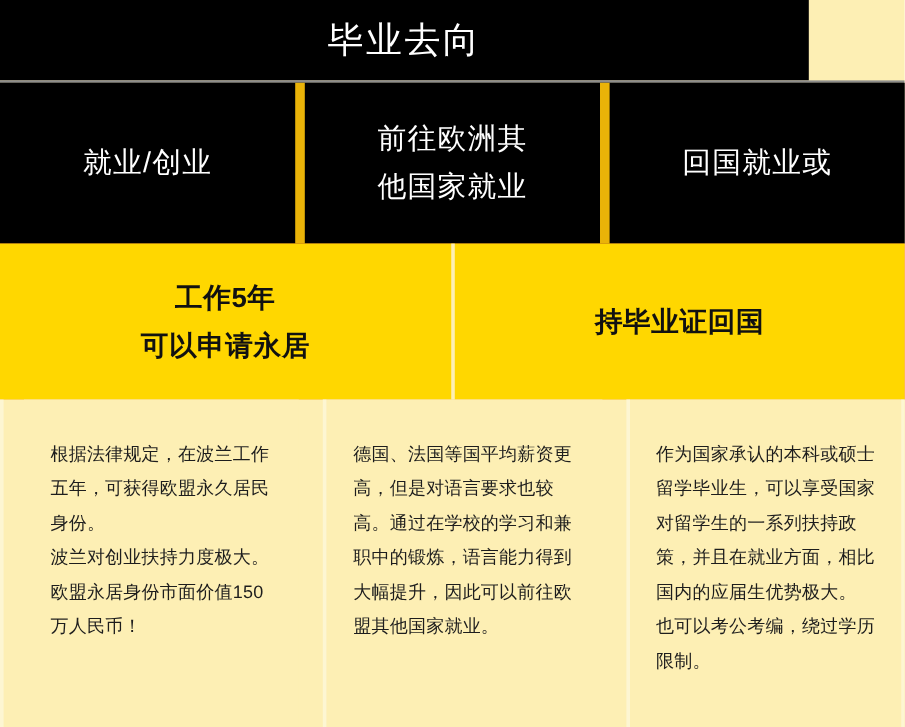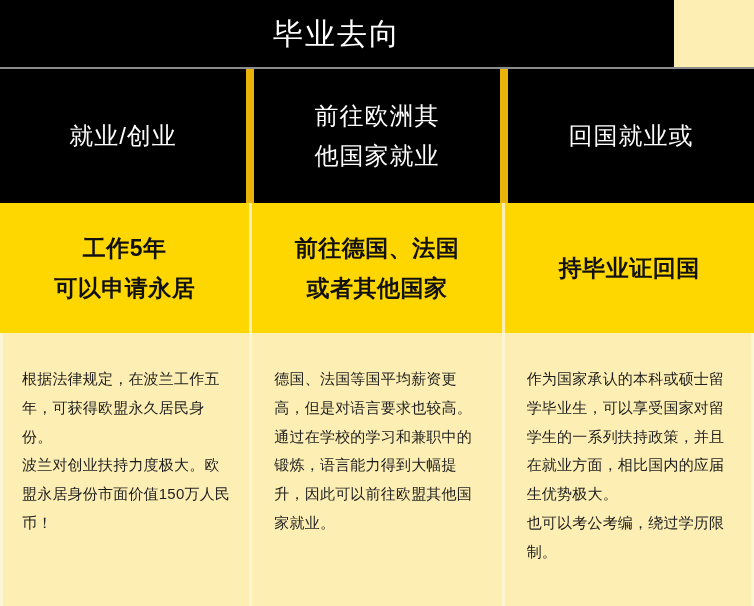--- a/index.html
+++ b/index.html
@@ -118,20 +118,21 @@
     width: 754px;
     height: 273px;
     display: flex;
     background: #fdefb4;
   }
   .body-cell {
     flex: 1 1 0;
     box-sizing: border-box;
     padding: 32px 16px 0 22px;
     background: #fdefb4;
+    margin-left: 20px;
   }
   .body-cell + .body-cell {
     border-left: 3px solid #fdf6d2;
   }
   .body-para {
     color: #1d1d1d;
     font-size: 15px;
     line-height: 1.92;
     letter-spacing: 0.2px;
     margin: 0;
@@ -176,24 +177,20 @@
 
   </div>
 
   <div class="gold-row">
 
     <div class="gold-cell">
       <div class="gline">工作5年</div>
       <div class="gline">可以申请永居</div>
     </div>
 
-    <div class="gold-cell">
-      <div class="gline">前往德国、法国</div>
-      <div class="gline">或者其他国家</div>
-    </div>
 
     <div class="gold-cell">
       <div class="gline">持毕业证回国</div>
     </div>
 
   </div>
 
   <div class="body-row">
 
     <div class="body-cell">

